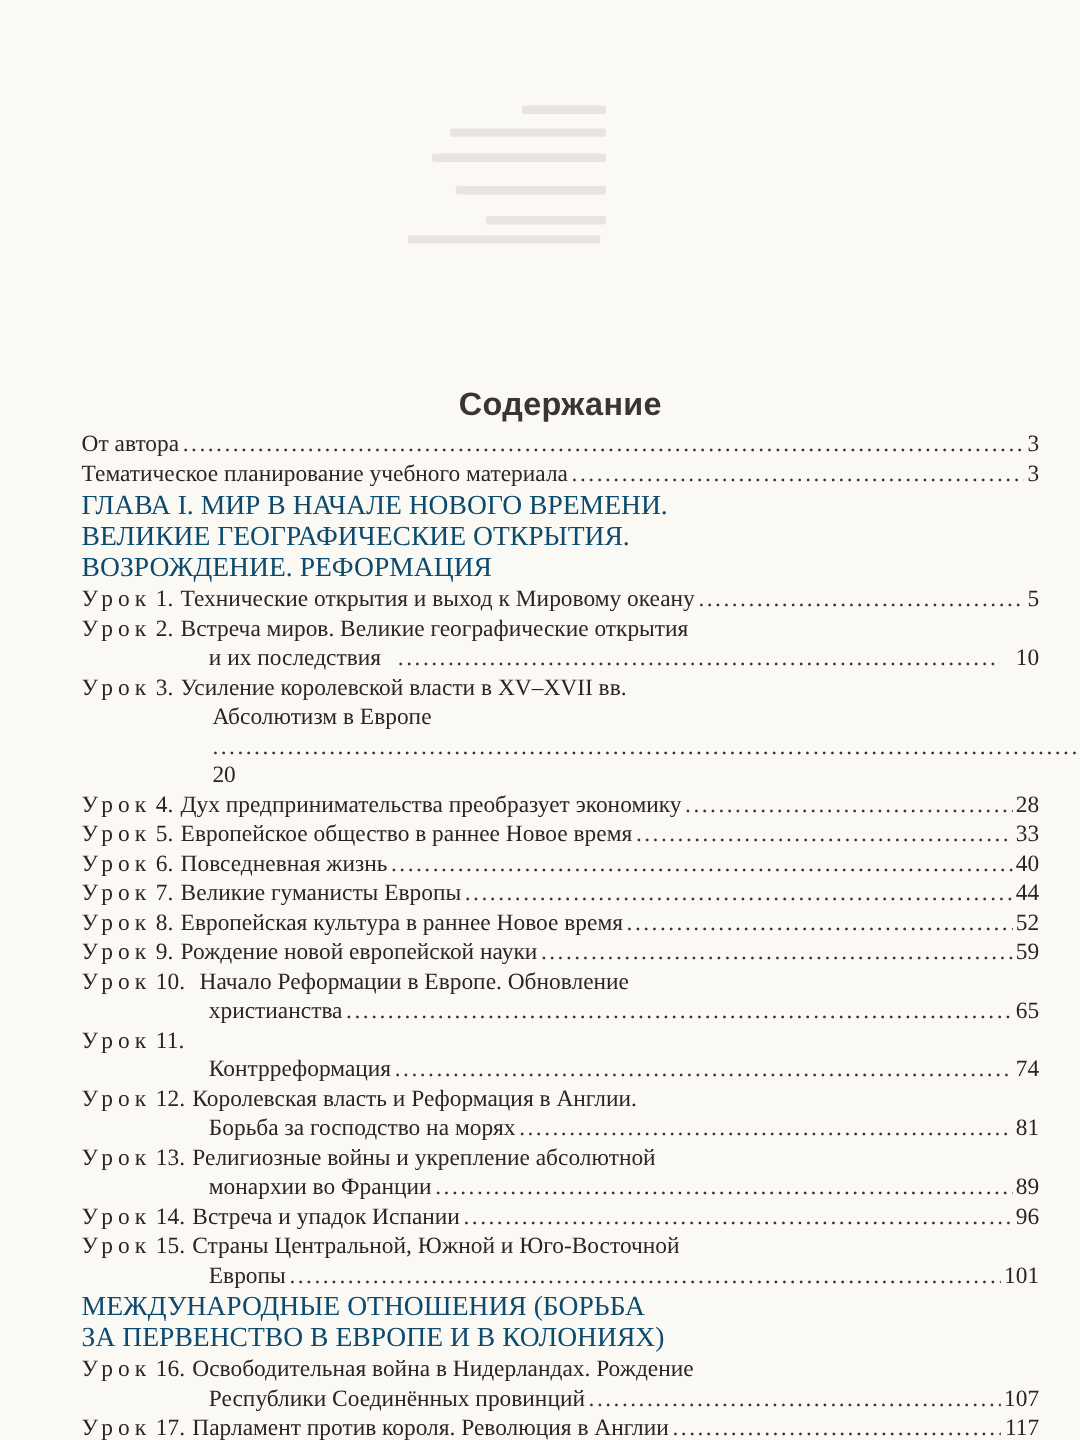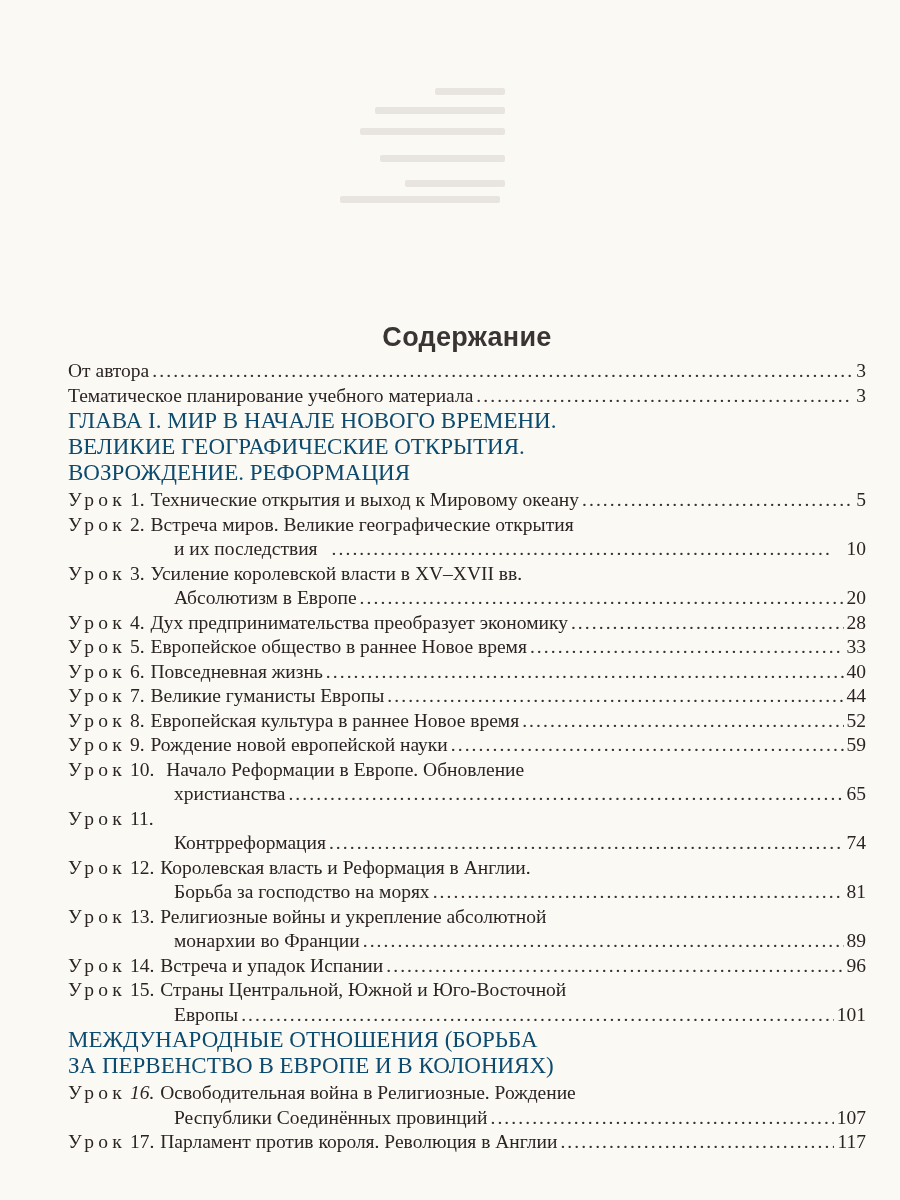--- a/index.html
+++ b/index.html
@@ -103,21 +103,21 @@
           <span class="dots"></span>
           <span class="pg">10</span>
         </div>
       </div>
       <div class="lesson">
         <div class="row">
           <span class="lbl" style="letter-spacing: 4.2px; margin-right: 4px;">Урок</span>
           <span class="lbl" style="margin-right: 6px;">3.</span>
           <span class="lbl">Усиление королевской власти в XV–XVII вв.</span>
         </div>
-        <div class="row" style="padding-left: 106px;">
+        <div class="row" style="padding-left: 106px; flex-direction: column;">
           <span class="lbl">Абсолютизм в Европе</span>
           <span class="dots"></span>
           <span class="pg">20</span>
         </div>
       </div>
       <div class="lesson">
         <div class="row">
           <span class="lbl" style="letter-spacing: 4.2px; margin-right: 4px;">Урок</span>
           <span class="lbl" style="margin-right: 6px;">4.</span>
           <span class="lbl">Дух предпринимательства преобразует экономику</span>
@@ -238,22 +238,22 @@
           <span class="pg">101</span>
         </div>
       </div>
       <div class="chapter">
         <div>МЕЖДУНАРОДНЫЕ ОТНОШЕНИЯ (БОРЬБА</div>
         <div>ЗА ПЕРВЕНСТВО В ЕВРОПЕ И В КОЛОНИЯХ)</div>
       </div>
       <div class="lesson">
         <div class="row">
           <span class="lbl" style="letter-spacing: 4.2px; margin-right: 4px;">Урок</span>
-          <span class="lbl" style="margin-right: 6px; font-style: italic;">16.</span>
-          <span class="lbl">Освободительная война в Религиозные. Рождение</span>
+          <span class="lbl" style="margin-right: 6px;">16.</span>
+          <span class="lbl">Освободительная война в Нидерландах. Рождение</span>
         </div>
         <div class="row" style="padding-left: 106px;">
           <span class="lbl">Республики Соединённых провинций</span>
           <span class="dots"></span>
           <span class="pg">107</span>
         </div>
       </div>
       <div class="lesson">
         <div class="row">
           <span class="lbl" style="letter-spacing: 4.2px; margin-right: 4px;">Урок</span>

